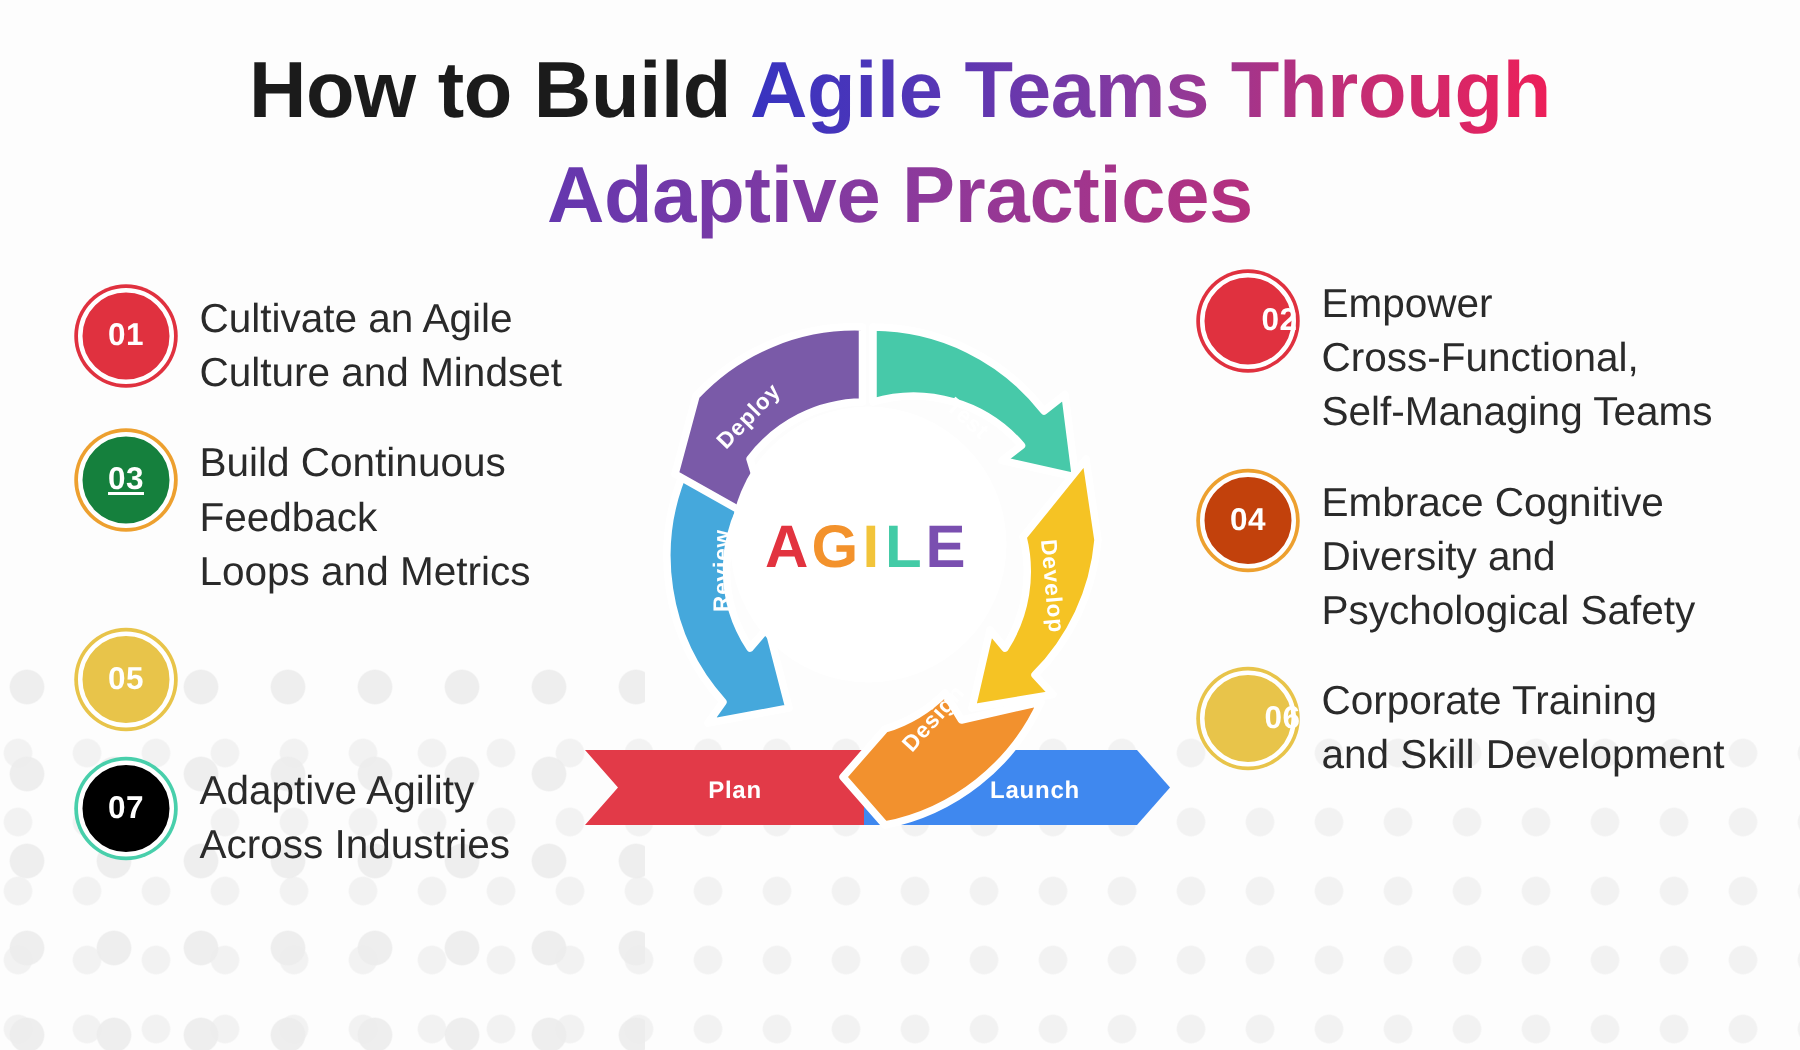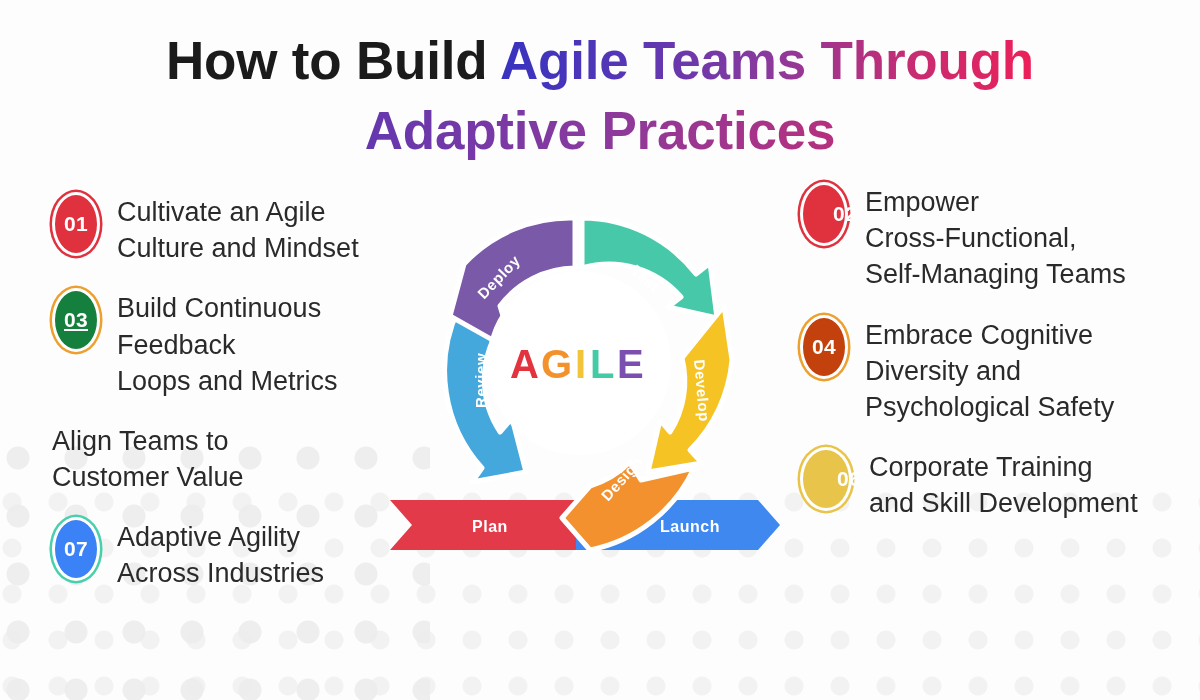--- a/index.html
+++ b/index.html
@@ -72,21 +72,21 @@
   .col-right { left: 800px; top: 182px; }
 
   .item {
     display: flex;
     align-items: flex-start;
     gap: 17px;
     margin-bottom: 22px;
   }
   .badge {
     flex: 0 0 auto;
-    width: 48px;
+    width: 64px;
     height: 64px;
     border-radius: 50%;
     display: flex;
     align-items: center;
     justify-content: center;
     font-size: 21px;
     font-weight: 700;
     color: #ffffff;
     letter-spacing: 0.3px;
     box-sizing: border-box;
@@ -152,26 +152,25 @@
     </div>
 
     <div class="item">
       <div class="badge" id="b-l1" style="background: #15803d; border: 3px solid rgb(255, 255, 255); box-shadow: rgb(237, 160, 47) 0px 0px 0px 2.5px; text-decoration: underline;">03</div>
       <div class="item-text">Build Continuous
 Feedback
 Loops and Metrics</div>
     </div>
 
     <div class="item">
-      <div class="item-text">Align Teams to
-Customer Value</div>
-    </div>
-
-    <div class="item">
-      <div class="badge" id="b-l3" style="background: #3b82f6; border: 3px solid rgb(255, 255, 255); box-shadow: rgb(72, 207, 171) 0px 0px 0px 2.5px;">07</div>
+      <div class="badge" id="b-l2" style="background: rgb(232, 196, 74); border: 3px solid rgb(255, 255, 255); box-shadow: rgb(232, 196, 74) 0px 0px 0px 2.5px;">05</div>
+    </div>
+
+    <div class="item">
+      <div class="badge" id="b-l3" style="background: #000000; border: 3px solid rgb(255, 255, 255); box-shadow: rgb(72, 207, 171) 0px 0px 0px 2.5px;">07</div>
       <div class="item-text">Adaptive Agility
 Across Industries</div>
     </div>
 
   </div>
 
   <div class="col col-right">
 
     <div class="item">
       <div class="badge" id="b-r0" style="background: rgb(224, 49, 63); border: 3px solid rgb(255, 255, 255); box-shadow: rgb(224, 49, 63) 0px 0px 0px 2.5px; padding-left: 42px;">02</div>

